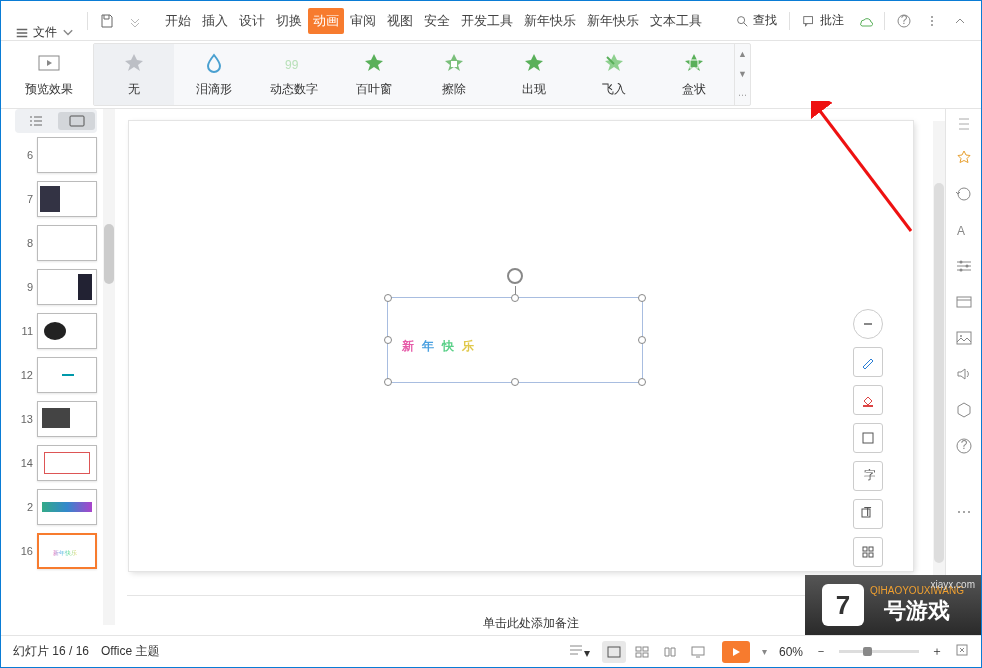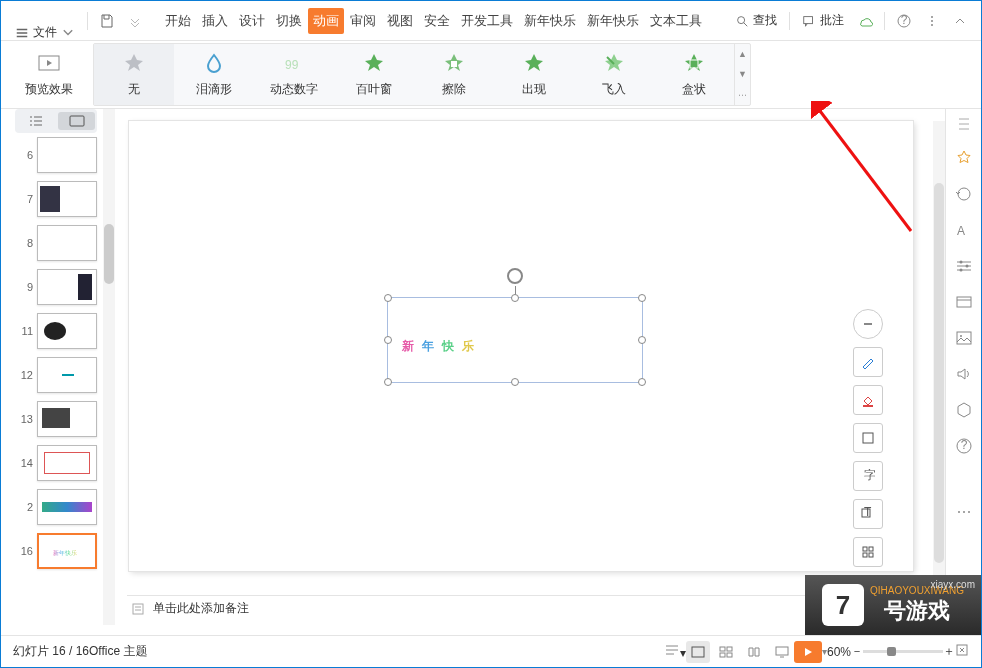--- a/index.html
+++ b/index.html
@@ -41,24 +41,24 @@
 .selbox .rot:after{content:"";position:absolute;left:50%;top:16px;width:1px;height:12px;background:#888;}
 .handle{width:8px;height:8px;background:#fff;border:1px solid #888;border-radius:50%;position:absolute;}
 .gradtext{font-size:42px;font-weight:600;letter-spacing:8px;position:absolute;left:14px;top:14px;white-space:nowrap;}
 .gradtext span:nth-child(1){color:#e65aa8;}
 .gradtext span:nth-child(2){color:#4aa0e0;}
 .gradtext span:nth-child(3){color:#5ad088;}
 .gradtext span:nth-child(4){color:#e0c84a;}
 .tools{position:absolute;right:30px;top:188px;display:flex;flex-direction:column;gap:8px;}
 .toolbtn{width:30px;height:30px;border:1px solid #ccc;border-radius:3px;background:#fff;display:flex;align-items:center;justify-content:center;}
 .minus{border-radius:50%;}
-.notes{position:absolute;left:126px;right:46px;bottom:4px;height:26px;border-top:1px solid #e4e4e4;display:flex;align-items:center;gap:8px;padding:3px 4px;font-size:11px;color:#888;}
+.notes{position:absolute;left:126px;right:46px;bottom:4px;height:26px;border-top:1px solid #e4e4e4;display:flex;align-items:center;gap:8px;padding:11px 4px;font-size:11px;color:#888;flex-direction:column;}
 .rsidebar{width:36px;border-left:1px solid #e4e4e4;display:flex;flex-direction:column;align-items:center;padding-top:8px;gap:18px;position:relative;}
 .rsidebar .ric2{width:18px;height:18px;color:#888;}
-.statusbar{height:32px;border-top:1px solid #e4e4e4;display:flex;align-items:center;padding:0 12px;font-size:12px;color:#666;position:absolute;bottom:0;left:0;right:0;background:#fff;}
+.statusbar{height:32px;border-top:1px solid #e4e4e4;display:flex;align-items:center;padding:0 12px;gap:12px;font-size:12px;color:#666;position:absolute;bottom:0;left:0;right:0;background:#fff;}
 .statusbar .sp{flex:1;}
 .viewset{display:flex;gap:4px;}
 .viewset div{width:24px;height:22px;border-radius:3px;display:flex;align-items:center;justify-content:center;}
 .viewset .on{background:#e8e8e8;}
 .playbtn{width:28px;height:22px;background:#f77b2e;border-radius:3px;display:flex;align-items:center;justify-content:center;}
 .arrow{position:absolute;left:810px;top:100px;pointer-events:none;z-index:5;}
 .gamebadge{position:absolute;right:0;bottom:32px;width:176px;height:60px;background:linear-gradient(180deg,#555,#2a2a2a);display:flex;align-items:center;justify-content:center;gap:6px;}
 .gamebadge .num{width:42px;height:42px;background:#fff;border-radius:6px;display:flex;align-items:center;justify-content:center;font-size:26px;font-weight:bold;color:#333;}
 .gamebadge .zh{display:flex;flex-direction:column;align-items:center;}
 .gamebadge .zh span:first-child{font-size:10px;color:#f0a030;}

